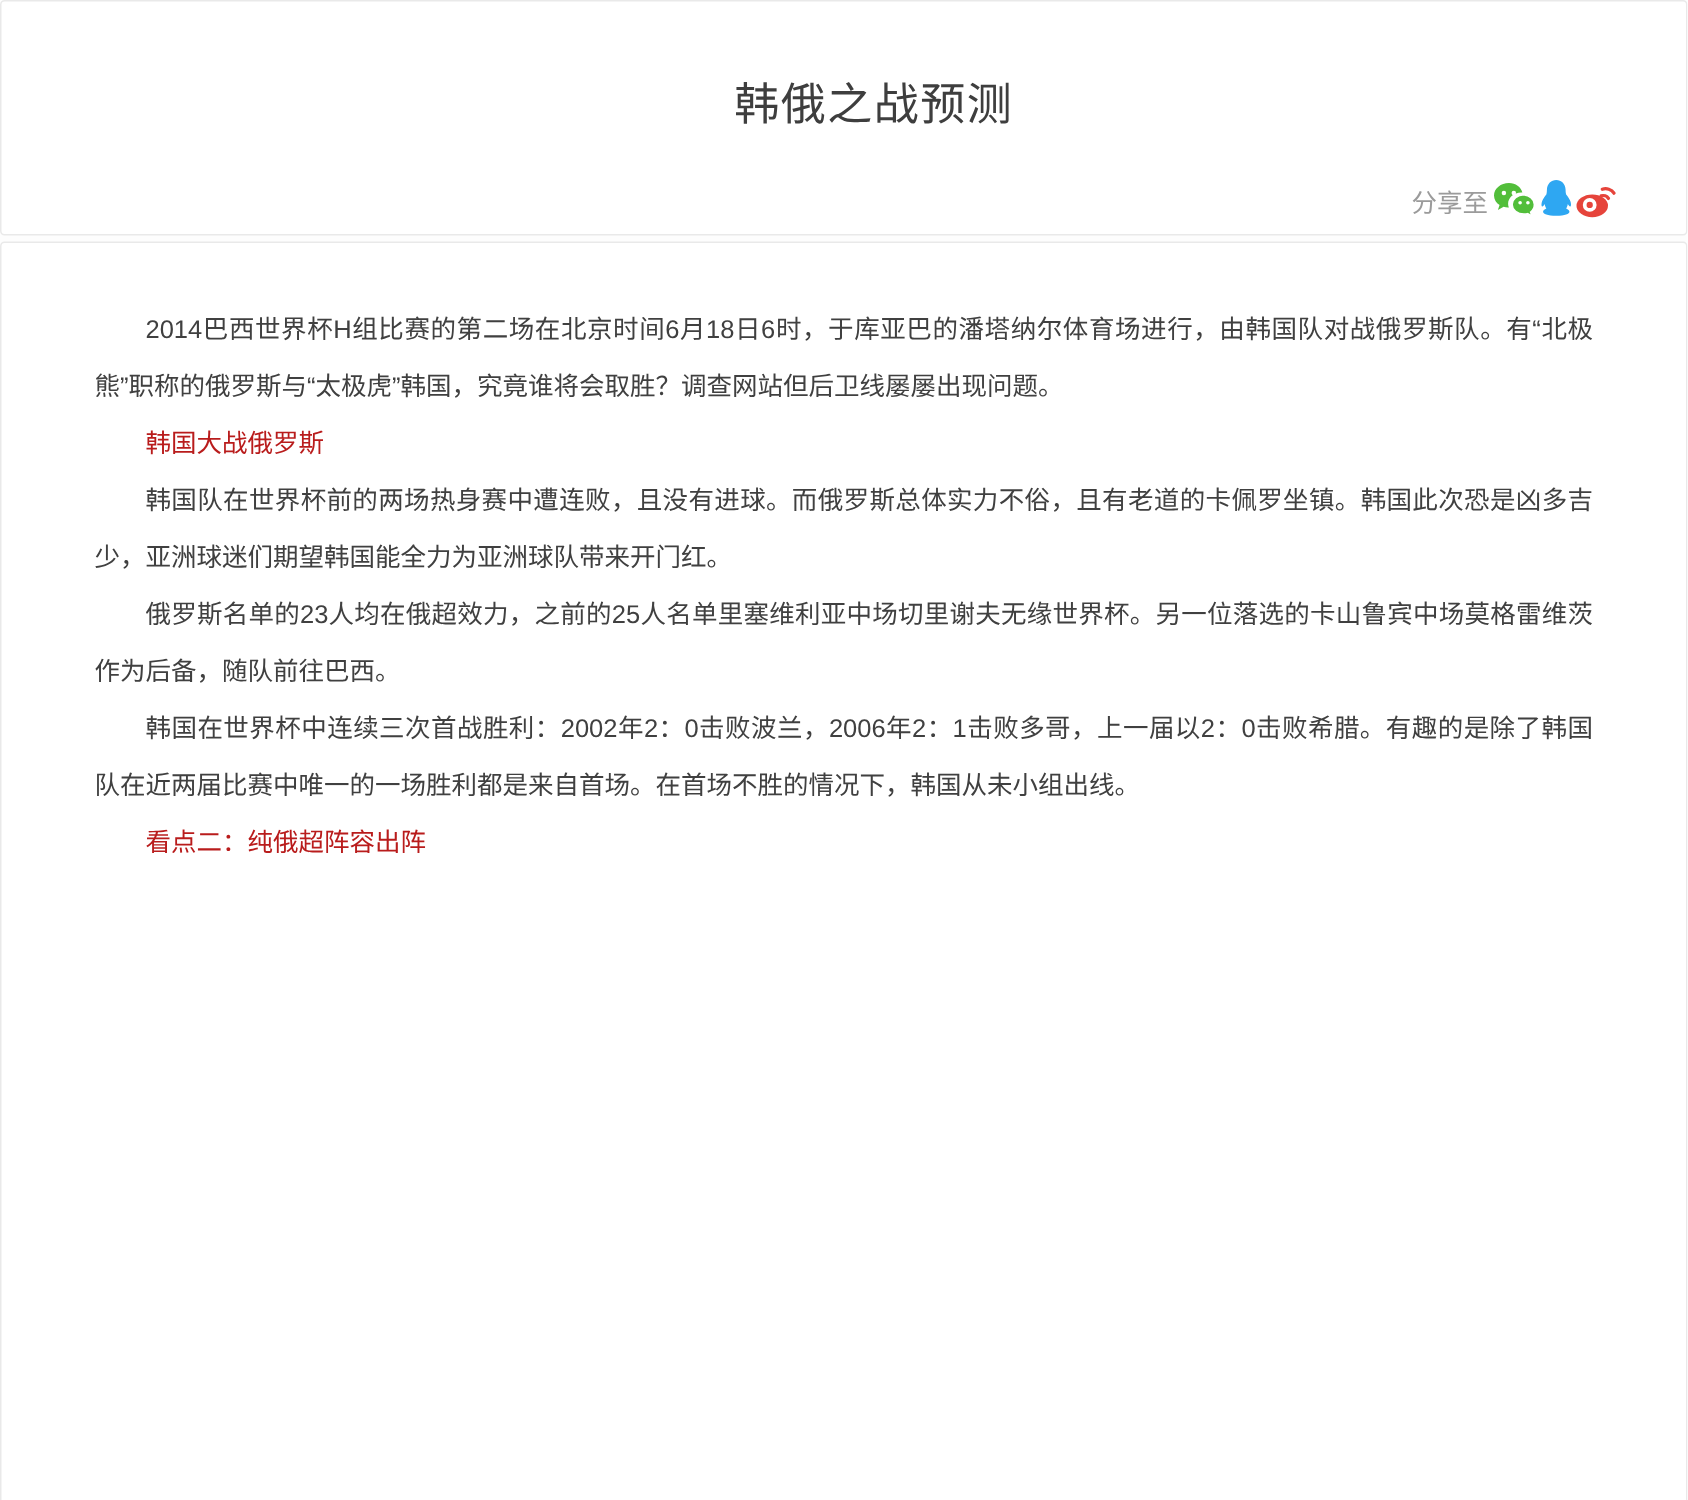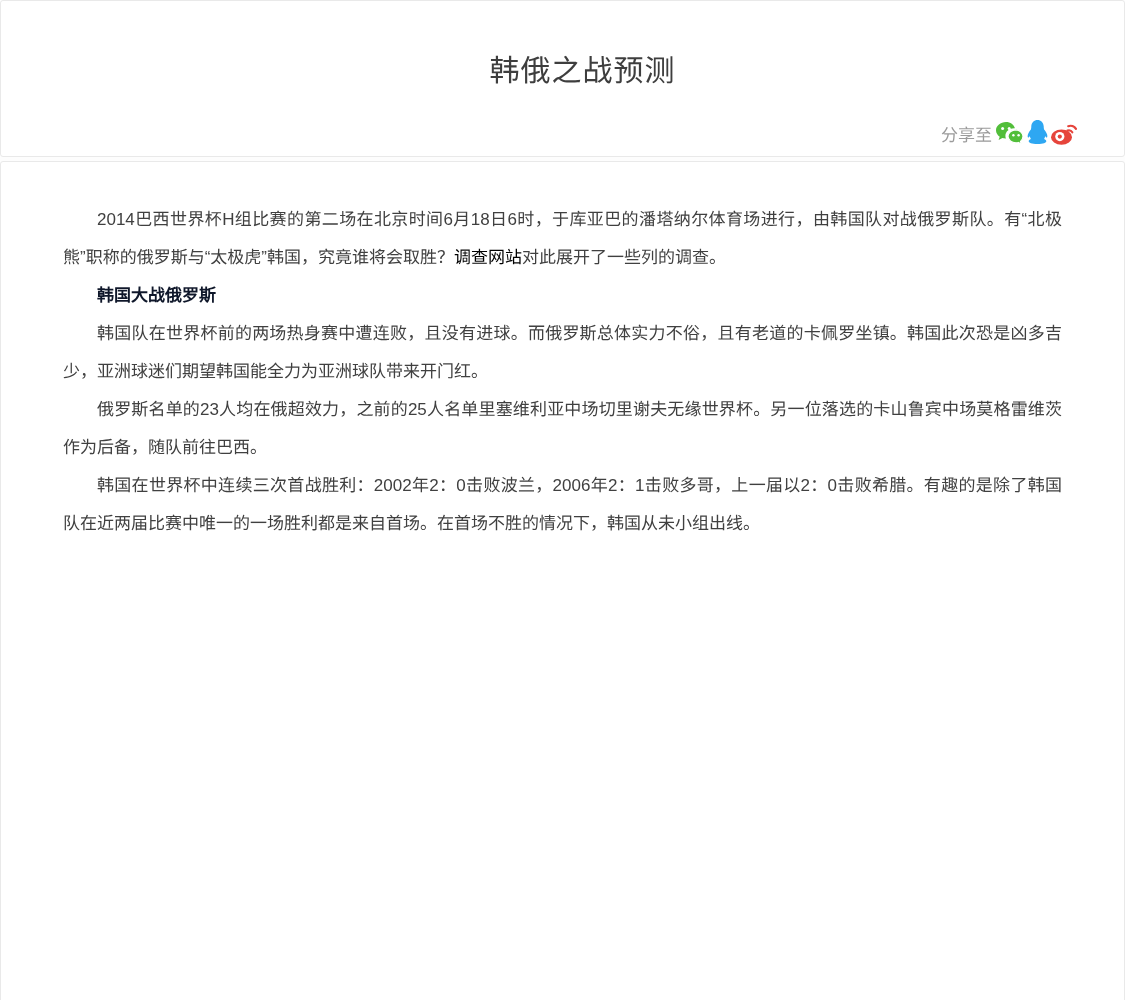--- a/index.html
+++ b/index.html
@@ -55,25 +55,25 @@
   }
   .a-para, .a-head {
     margin: 0;
     font-size: 17px;
     line-height: 38px;
     color: #404040;
     text-align: justify;
     text-indent: 2em;
   }
   .a-head {
-    font-weight: 700;
-    color: #0f172a;
+    font-weight: 400;
+    color: #b91c1c;
   }
   .a-link {
-    color: #000000;
+    color: #404040;
     cursor: pointer;
   }
 </style>
 </head>
 <body>
 
 <div class="card header-card">
   <h1 class="page-title">韩俄之战预测</h1>
   <div class="share-row">
     <span class="share-label">分享至</span>
@@ -109,18 +109,19 @@
         <g fill="none" stroke-linecap="round" stroke-width="2.2" stroke="#e6443b">
           <path d="M18.2 6.2c2.8-1 6.2 0 7.8 2.6"></path>
           <path d="M17.4 10.6c1.7-.6 3.9 0 4.9 1.7"></path>
         </g>
       </svg>
     </span>
   </div>
 </div>
 
 <div class="card content-card">
-    <p class="a-para"><span>2014巴西世界杯H组比赛的第二场在北京时间6月18日6时，于库亚巴的潘塔纳尔体育场进行，由韩国队对战俄罗斯队。有“北极熊”职称的俄罗斯与“太极虎”韩国，究竟谁将会取胜？</span><span class="a-link">调查网站</span><span>对此展开了一些列的调查。</span></p>
+    <p class="a-para"><span>2014巴西世界杯H组比赛的第二场在北京时间6月18日6时，于库亚巴的潘塔纳尔体育场进行，由韩国队对战俄罗斯队。有“北极熊”职称的俄罗斯与“太极虎”韩国，究竟谁将会取胜？</span><span class="a-link">调查网站</span><span>但后卫线屡屡出现问题。</span></p>
     <h3 class="a-head"><span>韩国大战俄罗斯</span></h3>
     <p class="a-para"><span>韩国队在世界杯前的两场热身赛中遭连败，且没有进球。而俄罗斯总体实力不俗，且有老道的卡佩罗坐镇。韩国此次恐是凶多吉少，亚洲球迷们期望韩国能全力为亚洲球队带来开门红。</span></p>
     <p class="a-para"><span>俄罗斯名单的23人均在俄超效力，之前的25人名单里塞维利亚中场切里谢夫无缘世界杯。另一位落选的卡山鲁宾中场莫格雷维茨作为后备，随队前往巴西。</span></p>
     <p class="a-para"><span>韩国在世界杯中连续三次首战胜利：2002年2：0击败波兰，2006年2：1击败多哥，上一届以2：0击败希腊。有趣的是除了韩国队在近两届比赛中唯一的一场胜利都是来自首场。在首场不胜的情况下，韩国从未小组出线。</span></p>
+    <h3 class="a-head"><span>看点二：纯俄超阵容出阵</span></h3>
   </div>
 
 </body></html>

